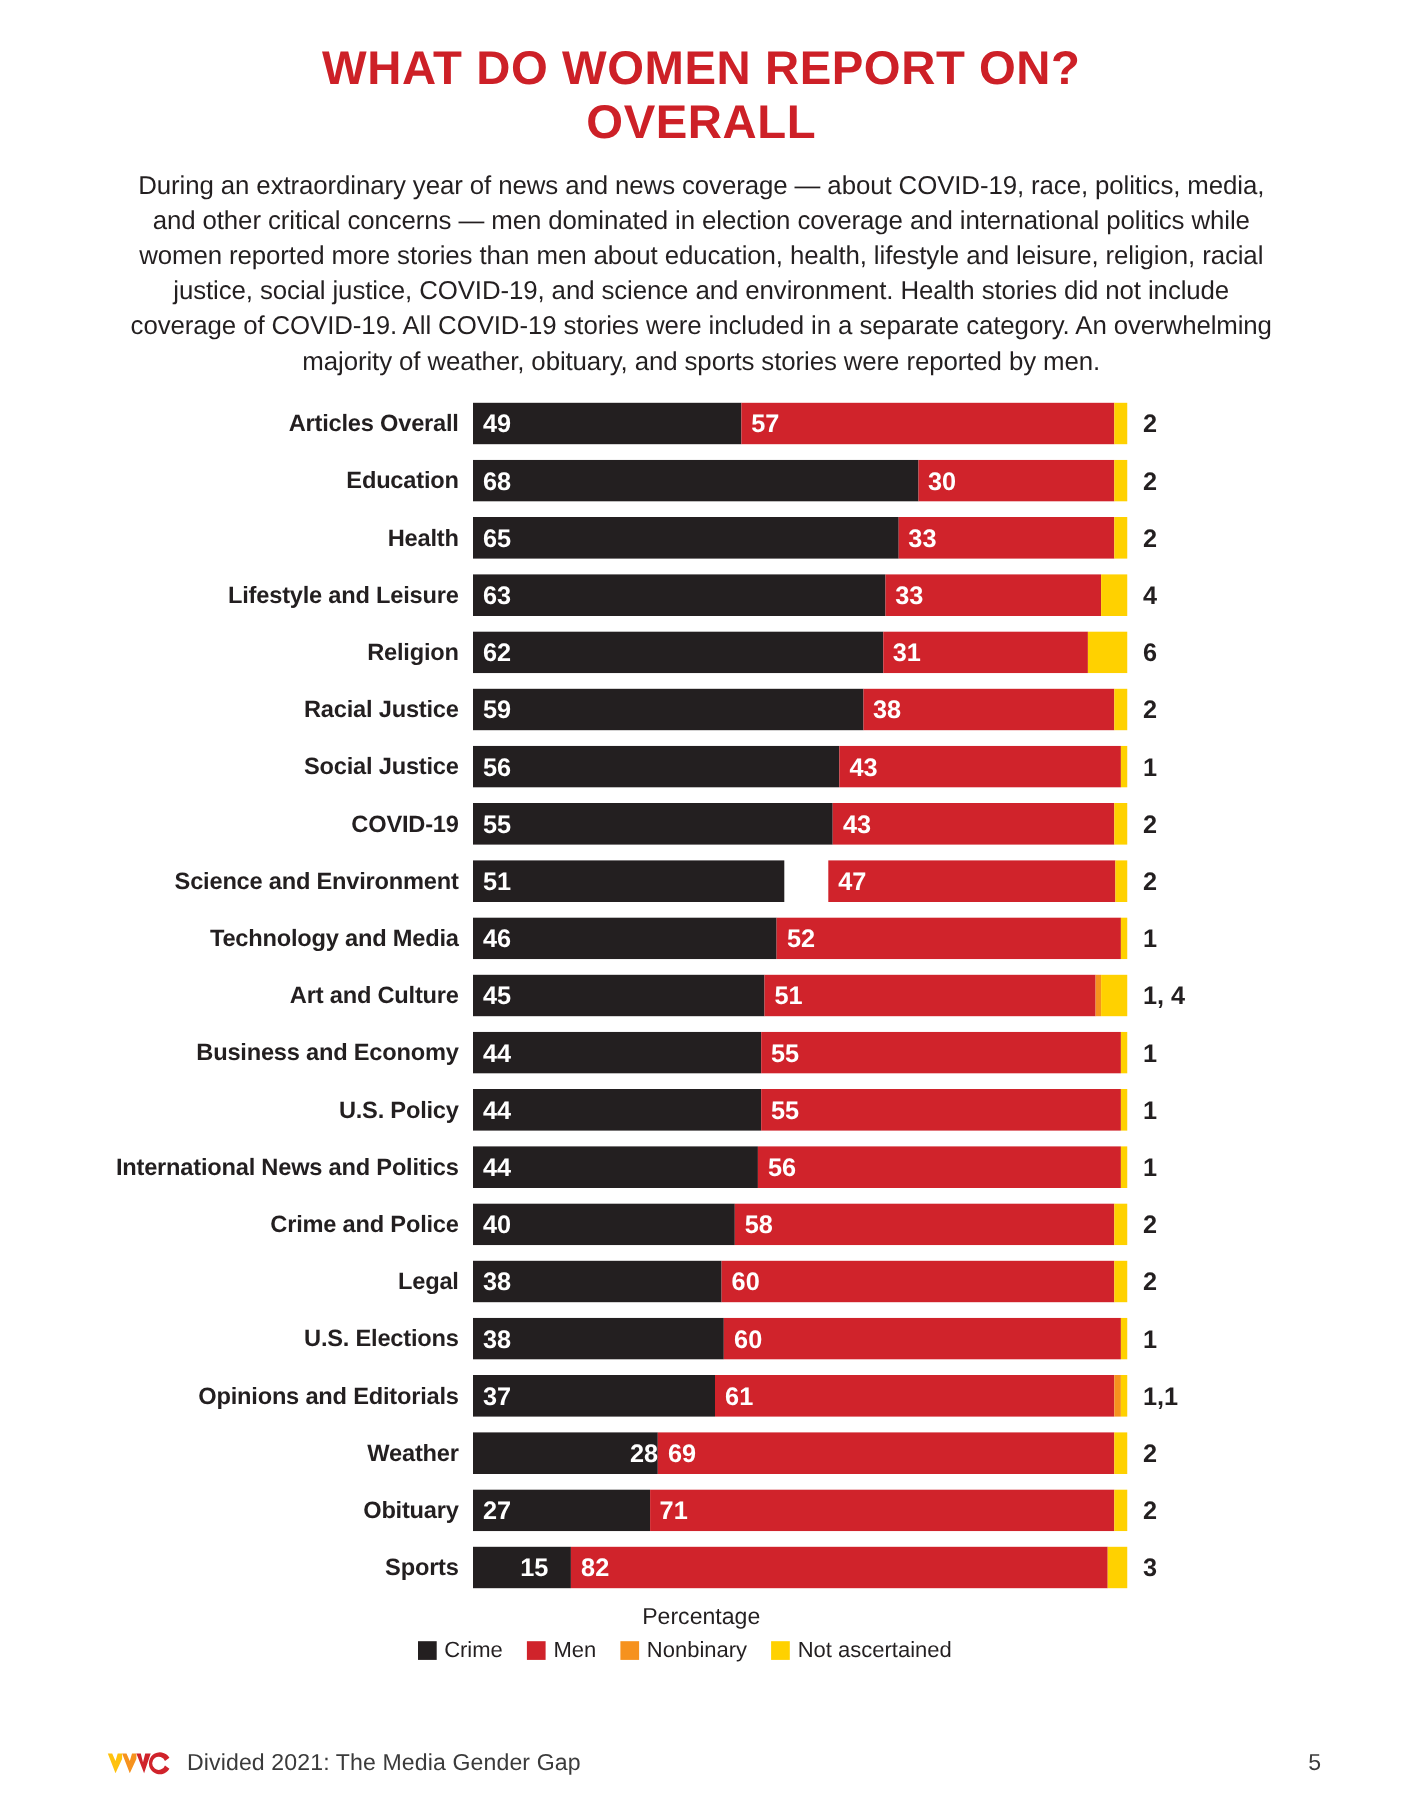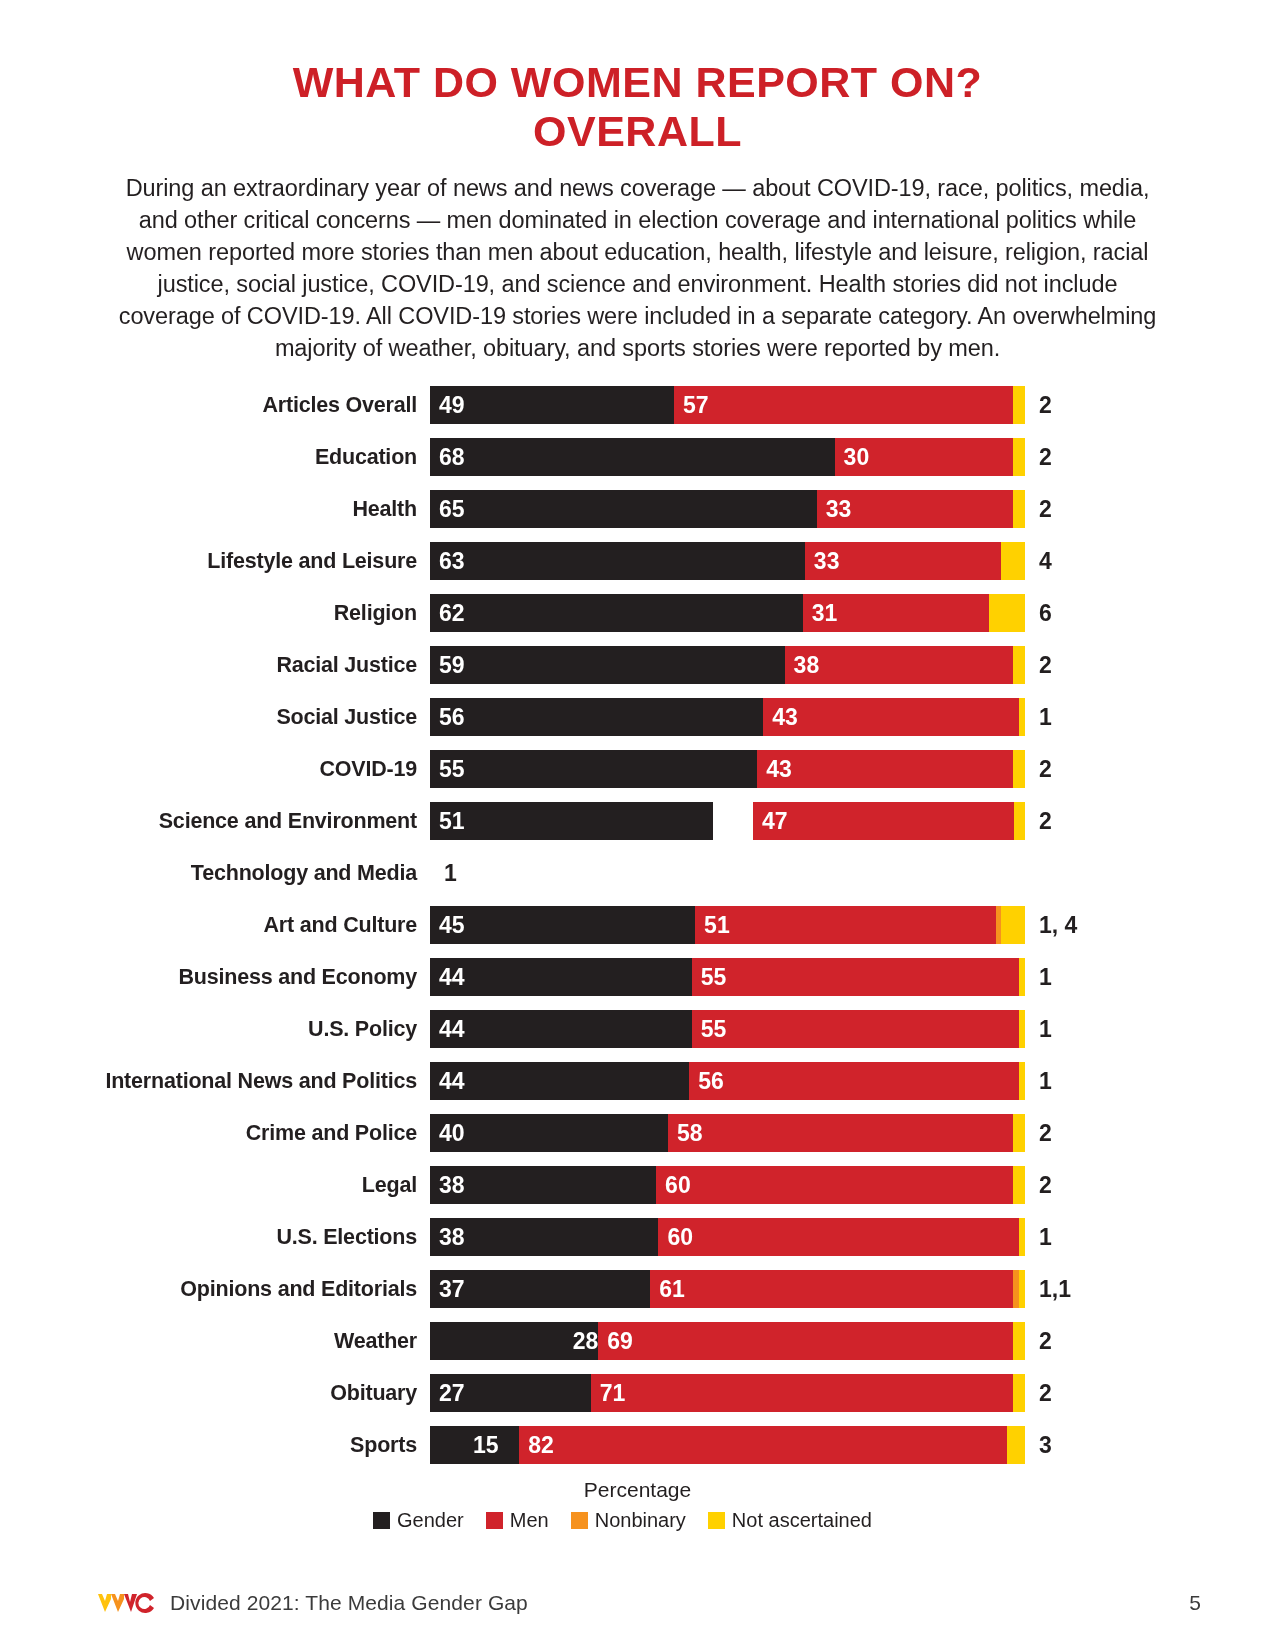--- a/index.html
+++ b/index.html
@@ -19,21 +19,21 @@
   
   .title {
     text-align: center;
     color: #cd2027;
     font-family: "Liberation Sans", sans-serif;
     font-weight: bold;
     font-size: 43px;
     line-height: 49px;
     letter-spacing: 0.5px;
     margin: 0;
-    padding-top: 58px;
+    padding-top: 38px;
   }
   .title .line2 { display: block; }
 
   .subtitle {
     text-align: center;
     font-family: "Liberation Sans", sans-serif;
     font-size: 23.5px;
     line-height: 32px;
     color: #231f20;
     margin: 16px auto 0 auto;
@@ -282,20 +282,29 @@
         </div>
         <div class="seg seg-men" style="width: 47%; margin-left: 40px;">
           <span class="seg-val">47</span>
         </div>
         <div class="seg seg-na" style="width: 2%;"></div>
       </div>
       <div class="tail-val">2</div>
     </div>
     <div class="row">
       <div class="cat-label">Technology and Media</div>
+      <div class="bar-track">
+        <div class="seg seg-women" style="width: 46.4646%;">
+          <span class="seg-val">46</span>
+        </div>
+        <div class="seg seg-men" style="width: 52.5253%;">
+          <span class="seg-val">52</span>
+        </div>
+        <div class="seg seg-na" style="width: 1.0101%;"></div>
+      </div>
       <div class="tail-val">1</div>
     </div>
     <div class="row">
       <div class="cat-label">Art and Culture</div>
       <div class="bar-track">
         <div class="seg seg-women" style="width: 44.5545%;">
           <span class="seg-val">45</span>
         </div>
         <div class="seg seg-men" style="width: 50.495%;">
           <span class="seg-val">51</span>
@@ -436,21 +445,21 @@
       </div>
       <div class="tail-val">3</div>
     </div>
   </div>
 
 <div class="axis-title">Percentage</div>
 
 <div class="legend" id="legend-root">
     <div class="legend-item">
       <span class="swatch" style="background: rgb(35, 31, 32);"></span>
-      <span class="legend-label">Gender</span>
+      <span class="legend-label">Crime</span>
     </div>
     <div class="legend-item">
       <span class="swatch" style="background: rgb(208, 35, 43);"></span>
       <span class="legend-label">Men</span>
     </div>
     <div class="legend-item">
       <span class="swatch" style="background: rgb(246, 146, 30);"></span>
       <span class="legend-label">Nonbinary</span>
     </div>
     <div class="legend-item">

